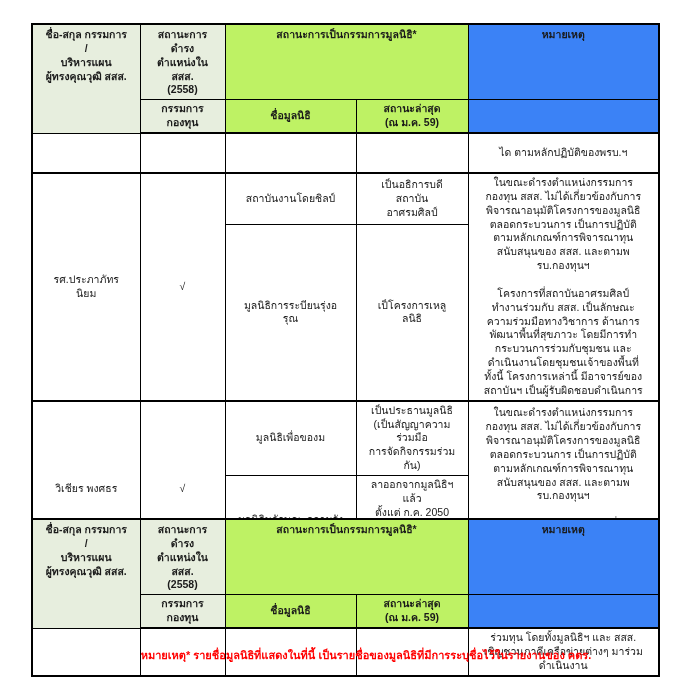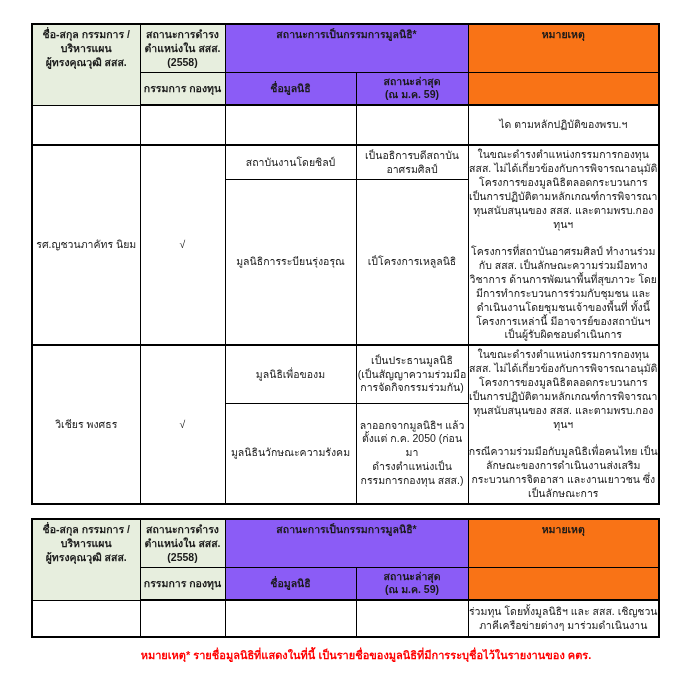--- a/index.html
+++ b/index.html
@@ -10,32 +10,32 @@
   }
   table.ctab {
     position:absolute; border-collapse:collapse; table-layout:fixed;
     border:2px solid #000;
   }
   #table1 { left:31px; top:23px; width:627px; }
   #table2 { left:31px; top:518px; width:627px; }
   .ctab td {
     border:1px solid #000;
     font-size:10.5px; line-height:1.32;
-    padding:2px 0;
+    padding:2px 12px;
     text-align:center; vertical-align:middle;
     white-space:pre-line;
     overflow:hidden;
   }
   .ctab thead td { font-weight:bold; }
   .ctab tr.hr1 td { vertical-align:top; padding-top:3px; }
   .ctab tr.hr2 td { vertical-align:middle; border-bottom-width:2px; }
   .ctab tr.group-start td { border-top-width:2px; }
   .green  { background:#e7eede; }
-  .yellow { background:#8b5cf6; }
-  .pink   { background:#f97316; }
+  .yellow { background:#bef264; }
+  .pink   { background:#3b82f6; }
   .remark {
     text-align:left; vertical-align:top;
     line-height:1.38; padding:2px 5px;
   }
   
   .t1-hr1 { height:43px; } .t1-hr2 { height:29px; }
   .t1-rA  { height:40px; }
   .t1-rB1 { height:30px; } .t1-rB2 { height:161px; }
   .t1-rC1 { height:41px; } .t1-rC2 { height:82px; }
   
@@ -83,21 +83,21 @@
 
       <tr class="t1-rA">
         <td></td>
         <td></td>
         <td></td>
         <td></td>
         <td class="remark">ได ตามหลักปฏิบัติของพรบ.ฯ</td>
       </tr>
 
       <tr class="group-start t1-rB1">
-        <td rowspan="2">รศ.ญชวนภาคัทร นิยม</td>
+        <td rowspan="2">รศ.ประภาภัทร นิยม</td>
         <td rowspan="2">√</td>
         <td>สถาบันงานโดยชิลป์</td>
         <td>เป็นอธิการบดีสถาบัน
 อาศรมศิลป์</td>
         <td rowspan="2" class="remark">ในขณะดำรงตำแหน่งกรรมการกองทุน สสส. ไม่ได้เกี่ยวข้องกับการพิจารณาอนุมัติโครงการของมูลนิธิตลอดกระบวนการ เป็นการปฏิบัติตามหลักเกณฑ์การพิจารณาทุนสนับสนุนของ สสส. และตามพรบ.กองทุนฯ
 
 โครงการที่สถาบันอาศรมศิลป์ ทำงานร่วมกับ สสส. เป็นลักษณะความร่วมมือทางวิชาการ ด้านการพัฒนาพื้นที่สุขภาวะ โดยมีการทำกระบวนการร่วมกับชุมชน และดำเนินงานโดยชุมชนเจ้าของพื้นที่ ทั้งนี้ โครงการเหล่านี้ มีอาจารย์ของสถาบันฯ เป็นผู้รับผิดชอบดำเนินการ</td>
       </tr>
       <tr class="t1-rB2">
         <td>มูลนิธิการระบียนรุ่งอรุณ</td>

